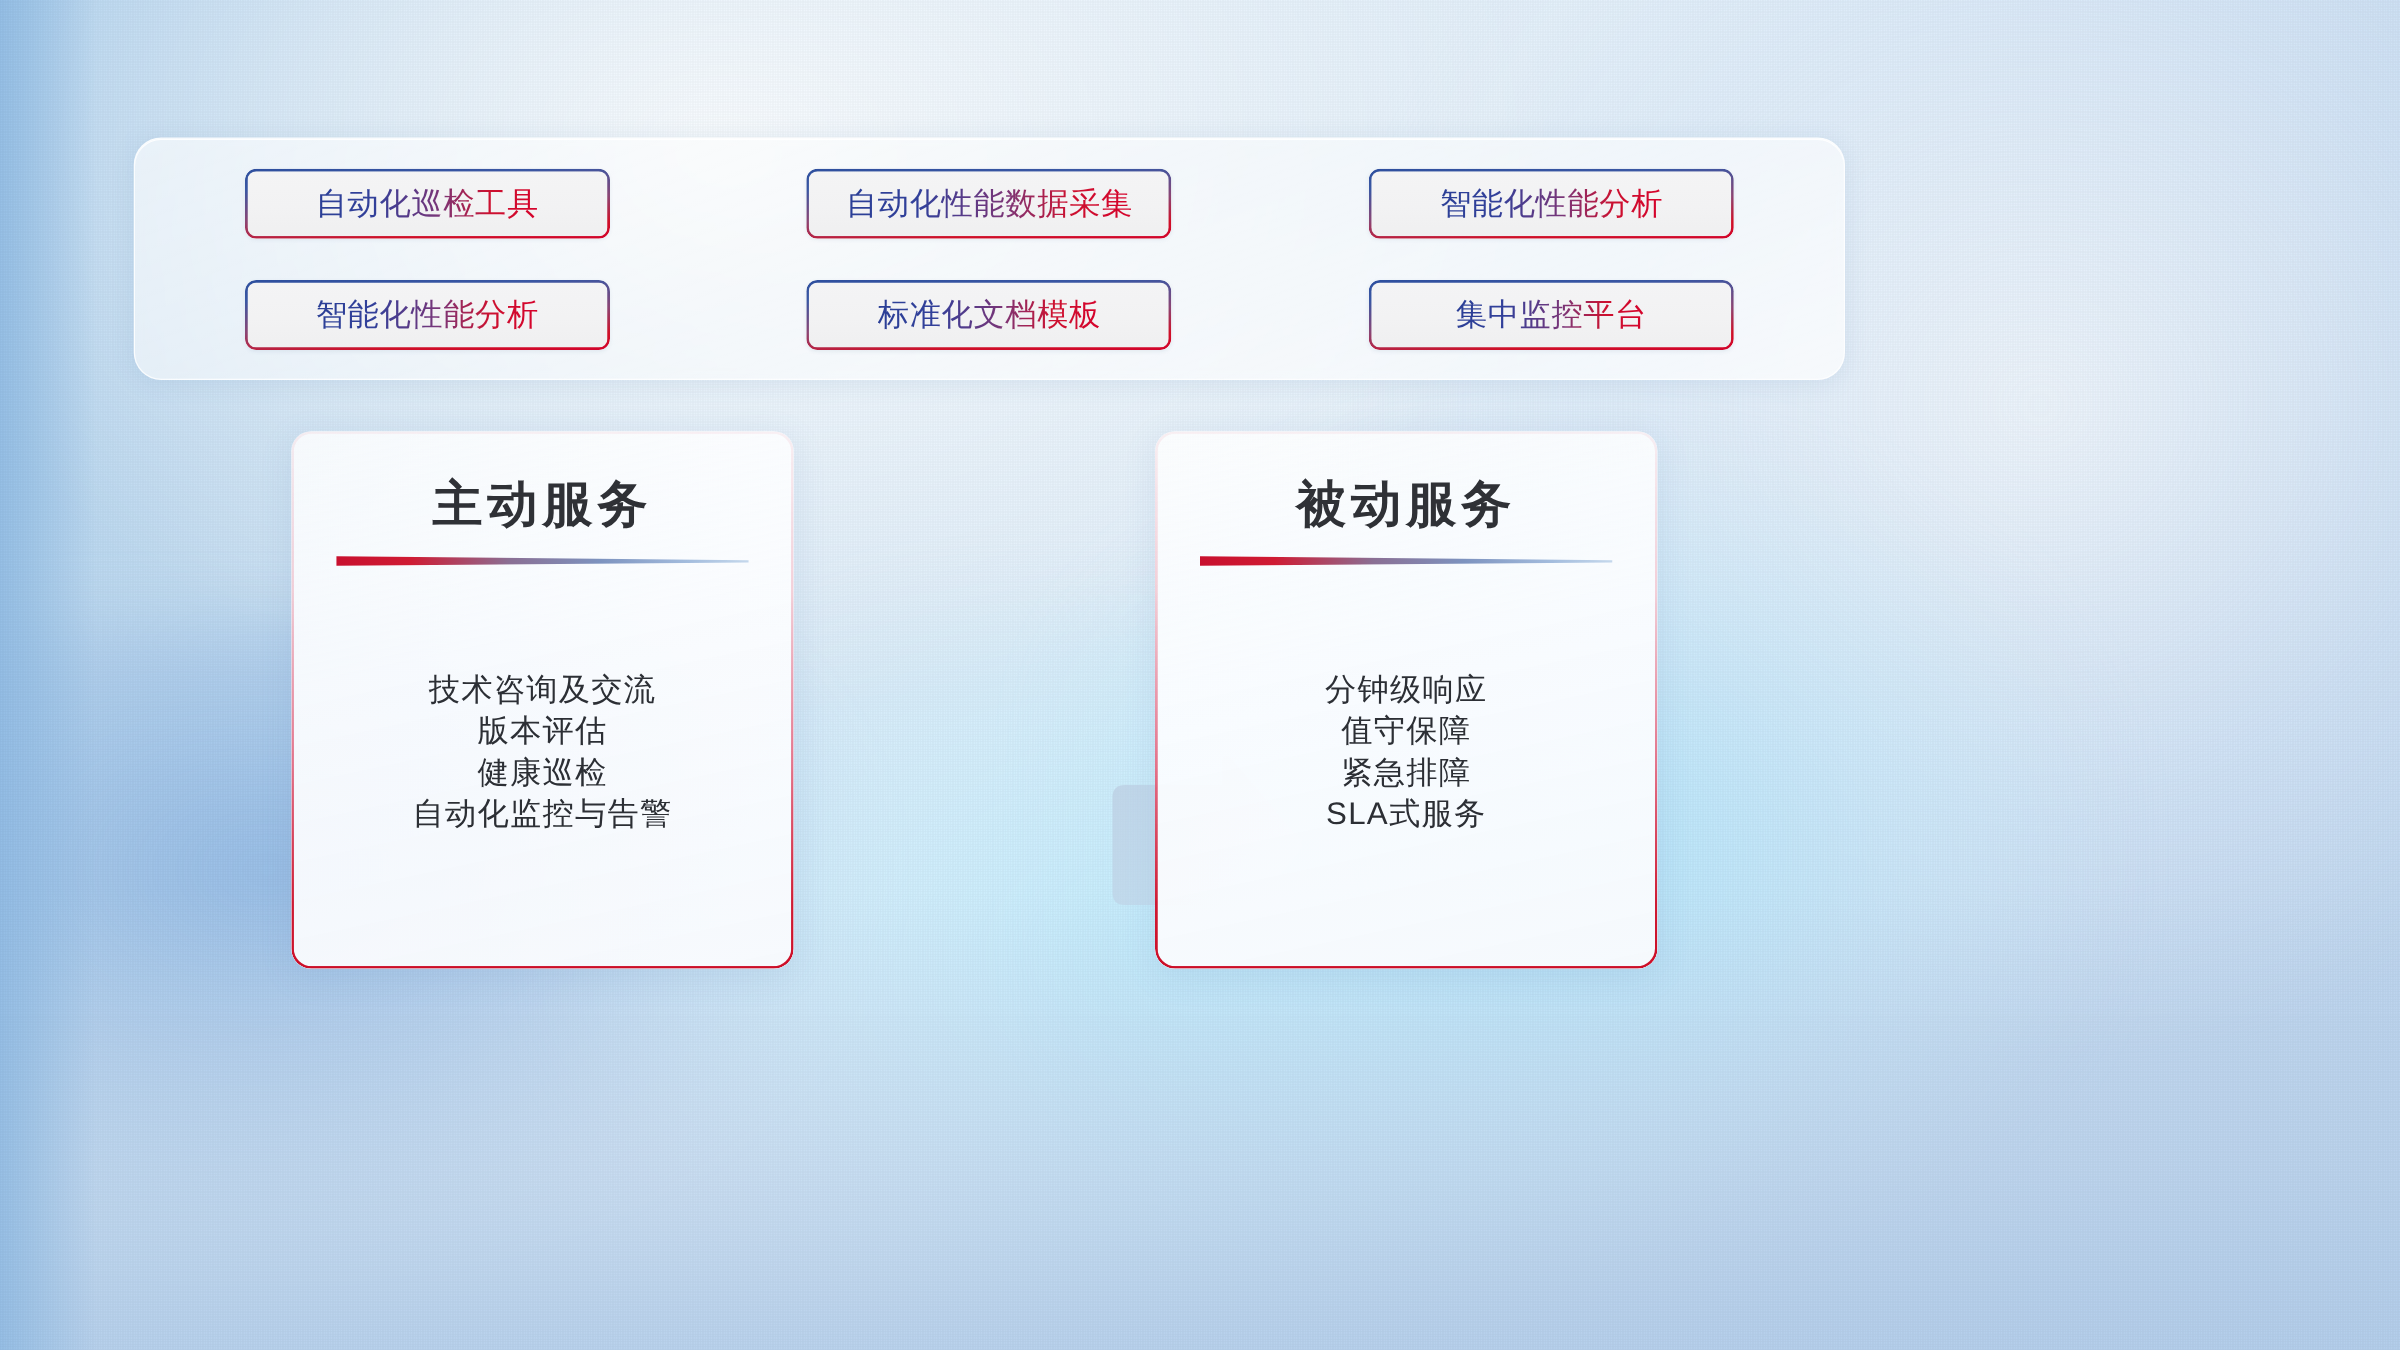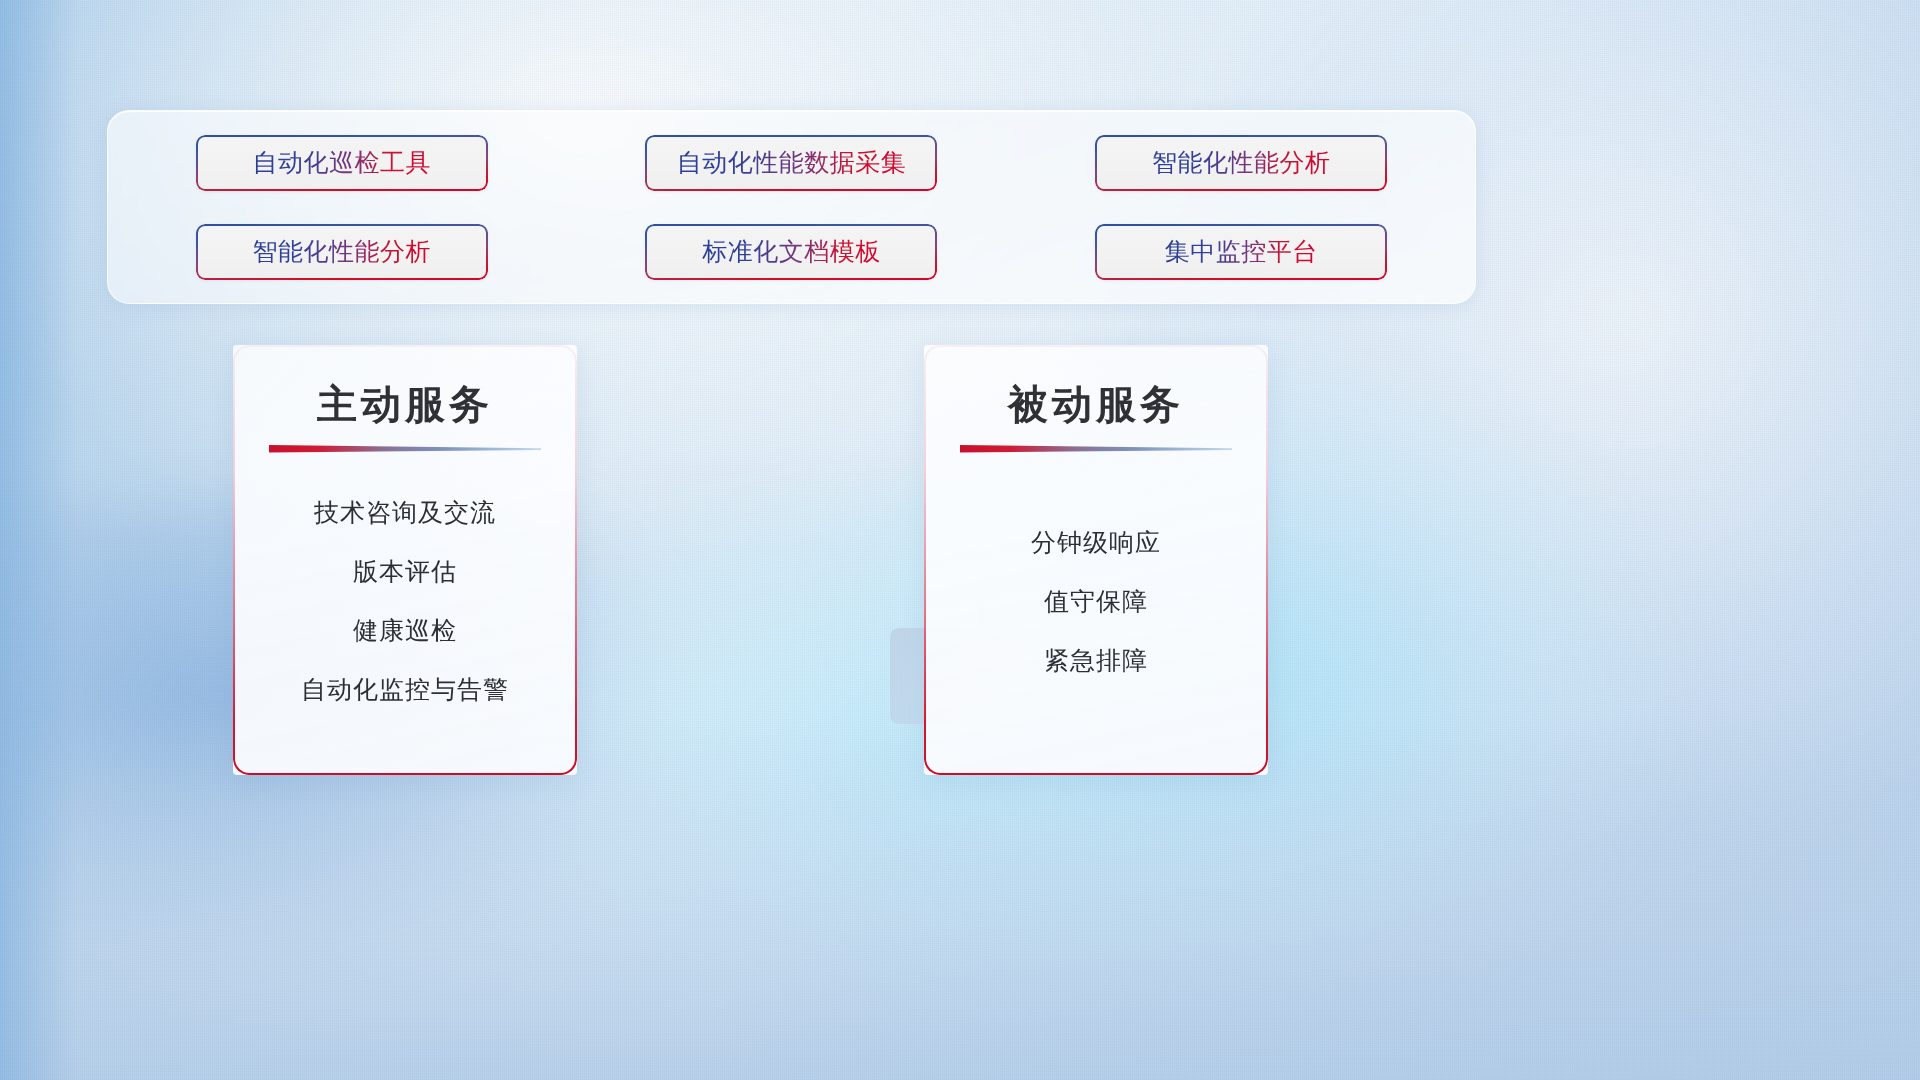--- a/index.html
+++ b/index.html
@@ -99,22 +99,22 @@
     font-size:25px; font-weight:400; letter-spacing:.5px;
     white-space:nowrap;
     background: linear-gradient(90deg, #2b3f96 0%, #32409a 26%, #7b3577 56%, #cc1130 78%, #d6022b 100%);
     -webkit-background-clip:text; background-clip:text;
     -webkit-text-fill-color:transparent; color:transparent;
   }
 
   
   .svc-card{
     position:absolute;
-    width:344px; height:430px;
-    border-radius:4px;
+    width:402px; height:430px;
+    border-radius:16px;
     background: linear-gradient(168deg, rgba(255,255,255,.80) 0%, rgba(252,253,255,.92) 40%, rgba(248,250,253,.96) 100%);
     box-shadow: 0 6px 26px rgba(100,140,190,.14);
     overflow:hidden;
   }
   .svc-card::before{
     content:""; position:absolute; inset:0;
     border-radius:16px; padding:1.6px;
     background: linear-gradient(180deg, rgba(210,3,43,.05) 0%, rgba(210,3,43,.18) 30%, rgba(210,3,43,.55) 62%, rgba(204,14,40,.95) 88%, #cc0e28 100%);
     -webkit-mask: linear-gradient(#000 0 0) content-box, linear-gradient(#000 0 0);
     -webkit-mask-composite: xor;
@@ -136,21 +136,20 @@
   .card-divider{
     position:relative;
     height:12px; margin:14px 6px 0 6px;
   }
   .card-divider svg{ display:block; width:100%; height:100%; }
 
   .card-list{
     flex:1;
     display:flex; flex-direction:column;
     justify-content:center;
-    gap:26px;
     padding-bottom:6px;
   }
   .card-list-item{
     text-align:center;
     font-size:25px; font-weight:400; letter-spacing:1px;
     color:#2c2f35;
     white-space:nowrap;
   }
 
   
@@ -261,15 +260,16 @@
           </linearGradient>
         </defs>
         <path d="M0,2 L340,5.2 L340,7.0 L0,9.6 Z" fill="url(#divgrad-r)"></path>
       </svg>
     </div>
 
     <div class="card-list">
       <div class="card-list-item">分钟级响应</div>
       <div class="card-list-item">值守保障</div>
       <div class="card-list-item">紧急排障</div>
+      <div class="card-list-item">SLA式服务</div>
     </div>
   </div>
 </div>
 
 </body></html>

